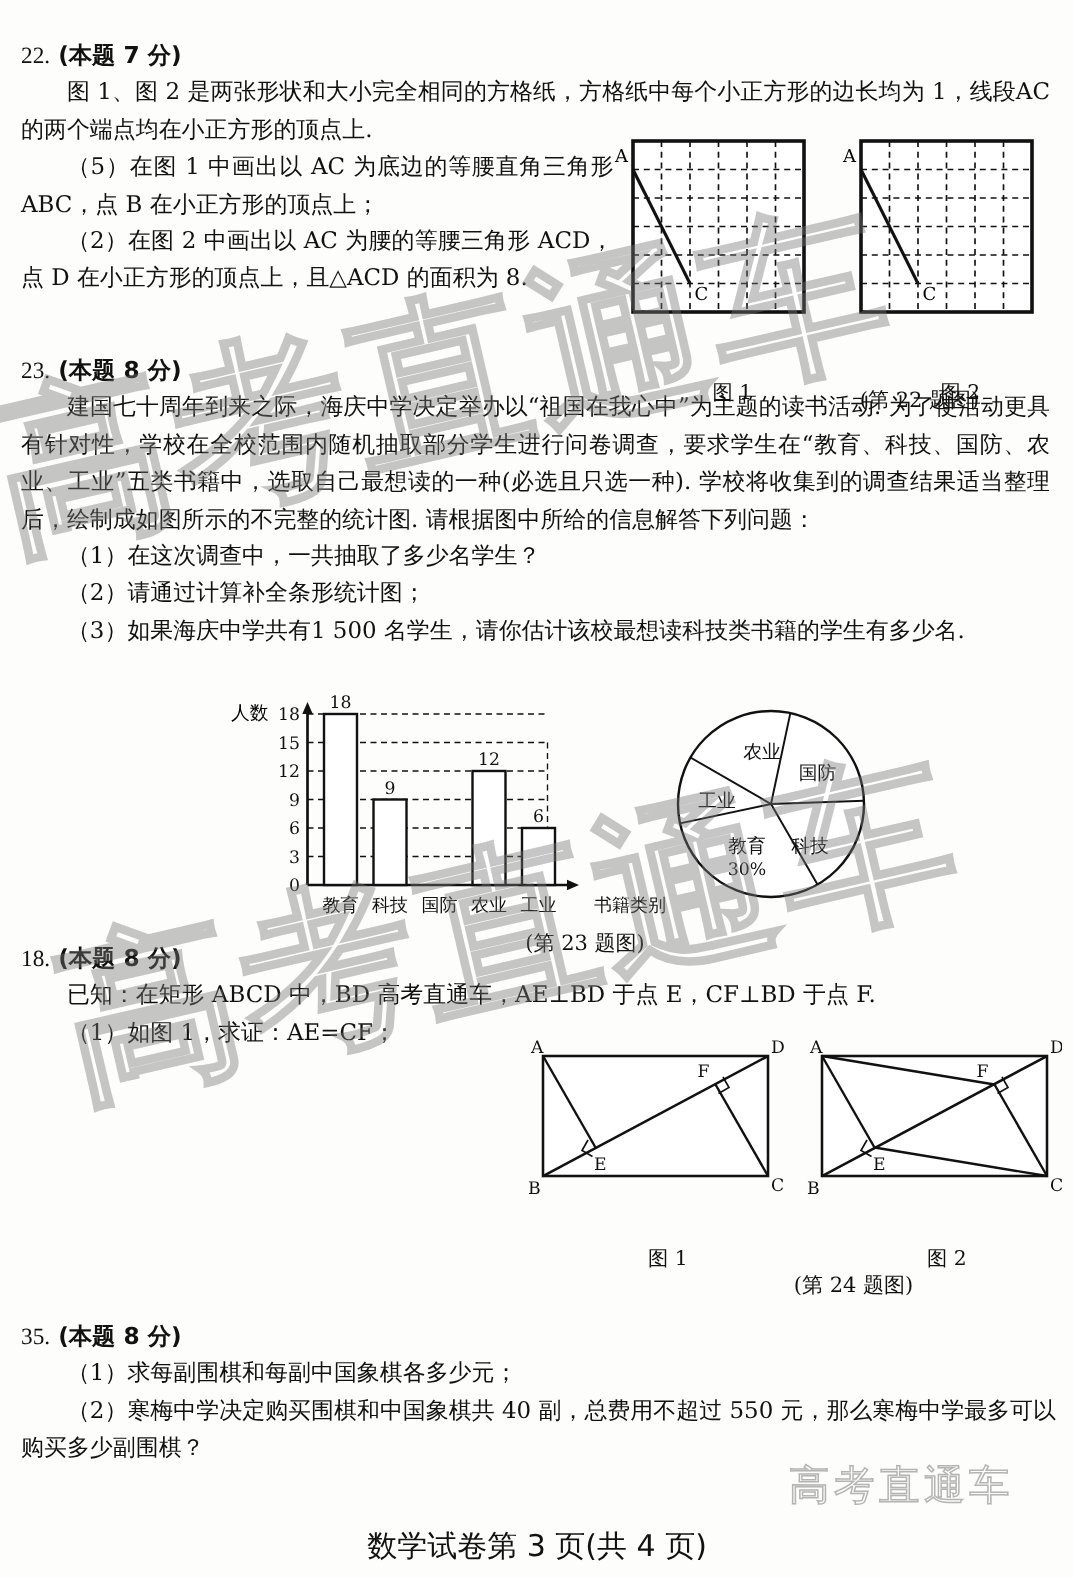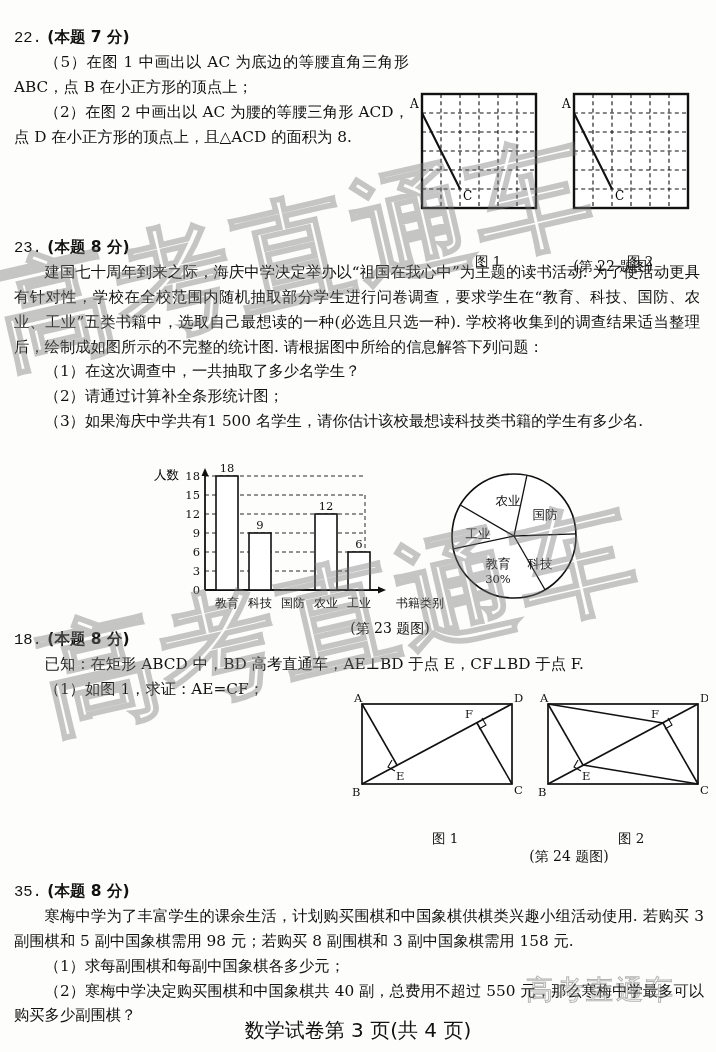--- a/index.html
+++ b/index.html
@@ -34,21 +34,21 @@
     z-index:6;
   }
 
   
   .content{position:relative;z-index:2;padding:0 14px;}
   .qhead{
     font-size:15.5px;font-weight:700;
     font-family:"DejaVu Sans","Liberation Sans",sans-serif;
     margin:0;line-height:1.5;
   }
-  .qhead .num{font-family:Liberation Mono, monospace;font-weight:400;}
+  .qhead .num{font-family:Liberation Serif, serif;font-weight:400;}
   .para{font-size:15.3px;line-height:1.62;margin:0;text-align:justify;}
   .indent{text-indent:2em;}
   .sub{font-size:15.3px;line-height:1.62;margin:0;text-indent:2em;}
   .frac{display:inline-block;vertical-align:-0.55em;text-align:center;font-size:12px;line-height:1.05;}
   .frac .n{display:block;border-bottom:1px solid #111;padding:0 2px;}
   .frac .d{display:block;padding:0 2px;}
 
   .cap{font-size:14px;text-align:center;margin:0;}
   .figcap{font-size:13.5px;text-align:center;margin:17px;}
 
@@ -72,20 +72,21 @@
     <div class="wm wm-a">高考直通车</div>
     <div class="wm wm-b">高考直通车</div>
   </div>
   <div class="wm-small">高考直通车</div>
 
   <div class="content" style="position:absolute;top:26px;left:0;width:716px;">
     <div class="qhead">
       <span class="num">22.</span>
       <span>(本题 7 分)</span>
     </div>
+    <div class="para indent" style="width:686px;">图 1、图 2 是两张形状和大小完全相同的方格纸，方格纸中每个小正方形的边长均为 1，线段AC 的两个端点均在小正方形的顶点上.</div>
     <div class="para indent" style="width:395px;">（5）在图 1 中画出以 AC 为底边的等腰直角三角形 ABC，点 B 在小正方形的顶点上；</div>
     <div class="para indent" style="width:395px;">（2）在图 2 中画出以 AC 为腰的等腰三角形 ACD，点 D 在小正方形的顶点上，且△ACD 的面积为 8.</div>
   </div>
 
   <div class="abs" style="left:408px;top:88px;">
     <svg width="300" height="150" viewBox="0 0 300 150">
 
       <g>
         <rect x="14" y="6" width="114" height="114" fill="#fff" stroke="#111" stroke-width="2.4"></rect>
         <g stroke="#111" stroke-width="1.1" stroke-dasharray="4 3.2">
@@ -285,20 +286,19 @@
       <span class="figcap" style="position:absolute;left:249px;top:-1px;">图 2</span>
     </div>
     <div class="cap" style="margin-top:16px;margin-left:78px;">(第 24 题图)</div>
   </div>
 
   <div class="content" style="position:absolute;top:880px;left:0;width:716px;">
     <div class="qhead">
       <span class="num">35.</span>
       <span>(本题 8 分)</span>
     </div>
-    <div class="para indent" style="width:690px;">寒梅中学为了丰富学生的课余生活，计划购买围棋和中国象棋供棋类兴趣小组活动使用. 若购买 3 副围棋和 5 副中国象棋需用 98 元；若购买 8 副围棋和 3 副中国象棋需用 158 元.</div>
     <div class="sub">（1）求每副围棋和每副中国象棋各多少元；</div>
     <div class="para indent" style="width:690px;">（2）寒梅中学决定购买围棋和中国象棋共 40 副，总费用不超过 550 元，那么寒梅中学最多可以购买多少副围棋？</div>
   </div>
 
   <div class="footer">数学试卷第 3 页(共 4 页)</div>
 
 </div>
 
 </body></html>

